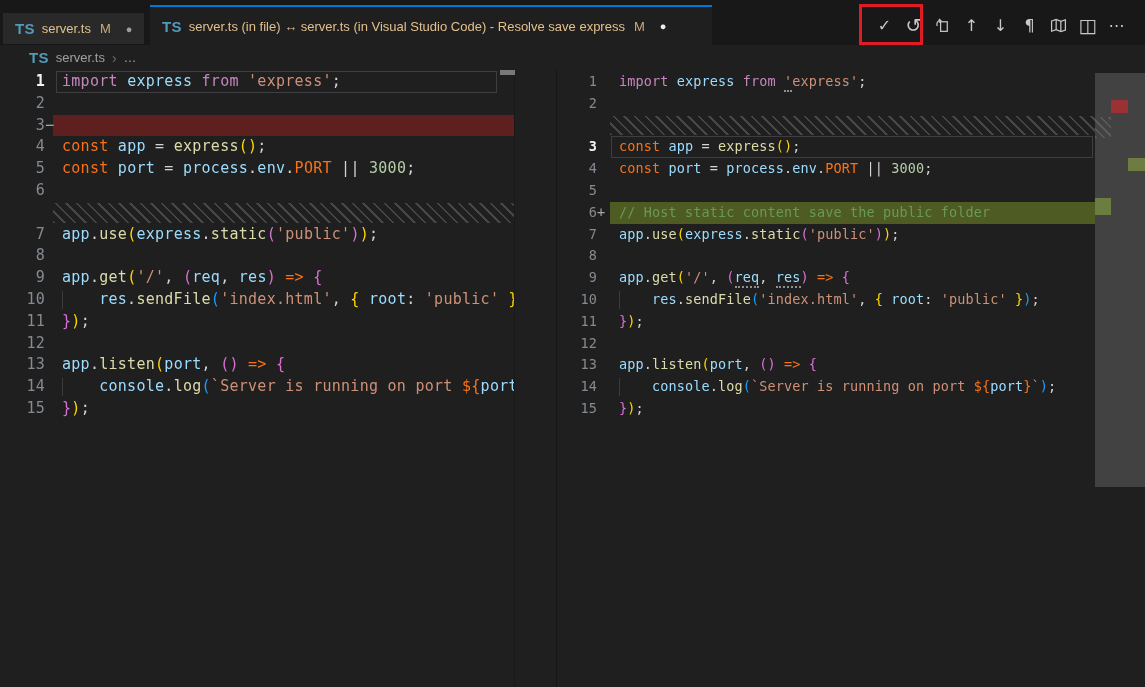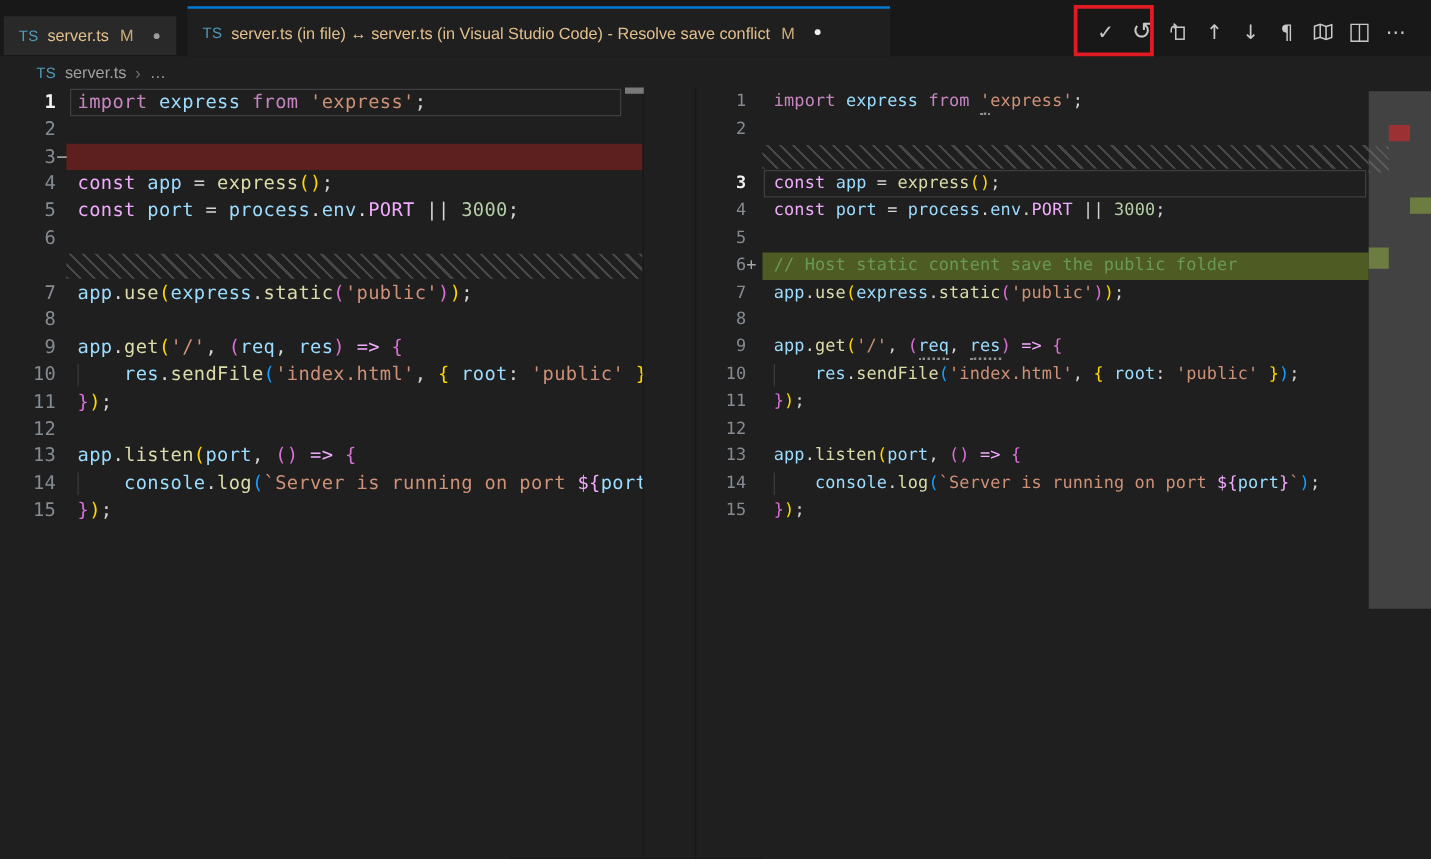--- a/index.html
+++ b/index.html
@@ -6,21 +6,21 @@
   .app{position:relative;width:1145px;height:687px;background:#1f1f1f;overflow:hidden;
        font-family:"Liberation Sans",sans-serif;-webkit-font-smoothing:antialiased;}
 
   
   .tabbar{position:absolute;top:0;left:0;right:0;height:45px;background:#181818;}
   .tab{position:absolute;display:flex;align-items:center;gap:7px;box-sizing:border-box;
        color:#e2c08d;font-size:13px;cursor:pointer;white-space:nowrap;}
   .tab-inactive{left:3px;top:13px;height:31px;background:#292929;padding:0 12px;}
   .tab-active{left:150px;top:5px;height:40px;width:562px;background:#1f1f1f;
               border-top:2px solid #0078d4;padding:0 12px;}
-  .ts-ico{color:#519aba;font-weight:400;font-size:12px;letter-spacing:.3px;}
+  .ts-ico{color:#519aba;font-weight:700;font-size:15px;letter-spacing:.3px;}
   .tab-badge{color:#c9ab77;margin-left:2px;}
   .tab-dot{font-size:11px;margin-left:8px;}
   .tab-inactive .tab-dot{color:#9d9d9d;}
   .tab-active .tab-dot{color:#ededed;}
 
   
   .toolbar{position:absolute;right:14px;top:5px;height:40px;display:flex;align-items:center;}
   .tbtn{width:29px;height:30px;display:flex;align-items:center;justify-content:center;
         color:#c8c8c8;font-size:16px;border-radius:5px;cursor:pointer;
         font-family:"DejaVu Sans",sans-serif;}
@@ -62,21 +62,21 @@
   .row.add .band{background:#4e5b23;}
   .row.filler .band{top:1px;bottom:1px;background:repeating-linear-gradient(
         45deg,#474747 0 1.8px,transparent 1.8px 7.5px);}
 
   .curbox{position:absolute;top:0;bottom:0;border:1px solid #3e3e42;box-sizing:border-box;
           pointer-events:none;z-index:3;}
   .pane-left .curbox{left:56px;right:17px;}
   .pane-right .curbox{left:54px;right:52px;}
 
   
-  .tk-k{color:#C586C0}.tk-b{color:#f0abfc}.tk-v{color:#9CDCFE}.tk-f{color:#DCDCAA}
+  .tk-k{color:#C586C0}.tk-b{color:#f97316}.tk-v{color:#9CDCFE}.tk-f{color:#DCDCAA}
   .tk-s{color:#CE9178}.tk-num{color:#B5CEA8}.tk-c{color:#6A9955}.tk-p{color:#D4D4D4}
   .tk-g1{color:#FFD700}.tk-g2{color:#DA70D6}.tk-g3{color:#179FFF}
   .tk-hint{border-bottom:2px dotted #8f8f8f;padding-bottom:1px;}
 
   
   .minimap{position:absolute;left:1095px;top:0;width:50px;height:100%;cursor:pointer;}
   .mm-slider{position:absolute;left:0;right:0;top:3px;height:414px;background:#424242;}
   .mark{position:absolute;}
   .mark.removed{background:#9c3134;}
   .mark.added{background:#6d7c41;}
@@ -90,21 +90,21 @@
 
   <div class="tabbar">
     <div class="tab tab-inactive">
       <span class="ts-ico">TS</span>
       <span>server.ts</span>
       <span class="tab-badge">M</span>
       <span class="tab-dot">●</span>
     </div>
     <div class="tab tab-active">
       <span class="ts-ico">TS</span>
-      <span>server.ts (in file) ↔ server.ts (in Visual Studio Code) - Resolve save conflict</span>
+      <span>server.ts (in file) ↔ server.ts (in Visual Studio Code) - Resolve save express</span>
       <span class="tab-badge">M</span>
       <span class="tab-dot">●</span>
     </div>
     <div class="toolbar">
         <div class="tbtn">✓</div>
         <div class="tbtn big">↺</div>
         <div class="tbtn">
           <svg width="17" height="17" viewBox="0 0 16 16">
             <rect x="6.2" y="4.5" width="6.3" height="9"></rect>
             <path d="M2.8 8.5 V6.2 A2.7 2.7 0 0 1 5.5 3.5 H6.1"></path>

